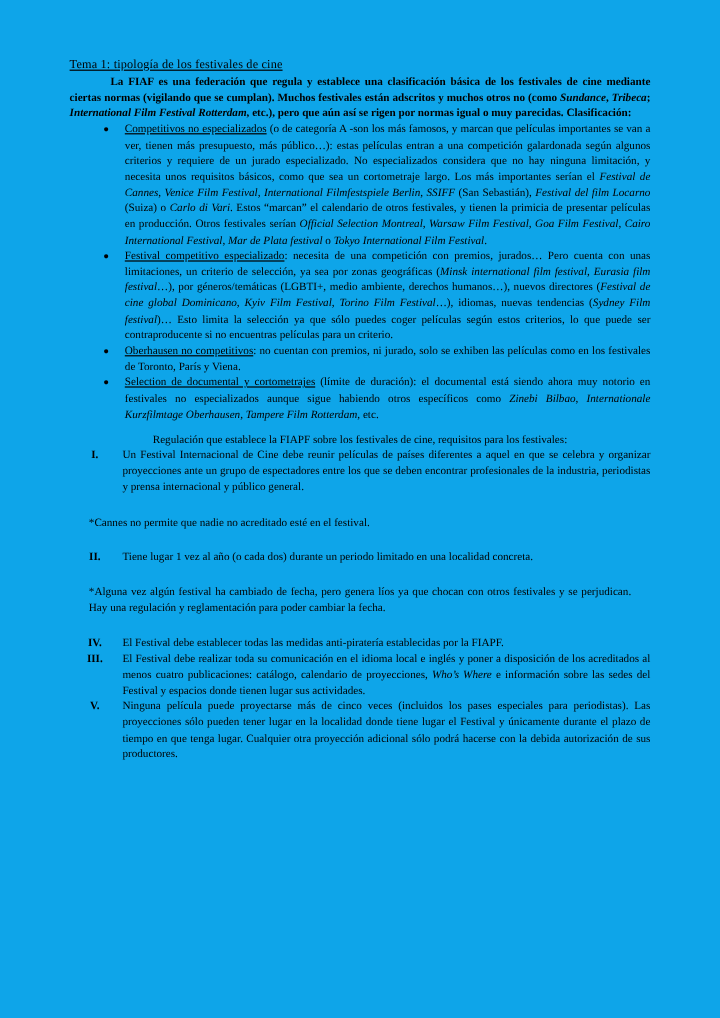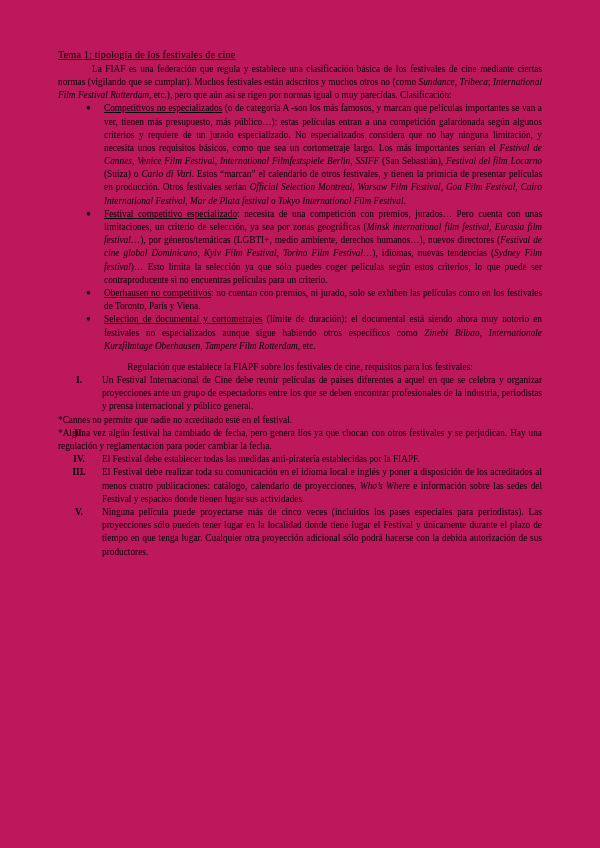--- a/index.html
+++ b/index.html
@@ -11,21 +11,21 @@
     width: 600px;
     height: 848px;
     font-family: "Liberation Serif", "DejaVu Serif", serif;
     color: #000000;
     -webkit-font-smoothing: antialiased;
   }
   .page {
     position: relative;
     width: 600px;
     height: 848px;
-    background: #be185d;
+    background: #0ea5e9;
     box-sizing: border-box;
     padding: 48px 58px 0 58px;
   }
   .doc {
     font-size: 9.3px;
     line-height: 1.42;
     text-align: justify;
     text-justify: inter-word;
   }
   h1.title {
@@ -35,20 +35,21 @@
     margin: 0 0 0 0;
     padding: 0;
     line-height: 1.45;
     text-align: left;
     letter-spacing: 0.15px;
   }
   p.para {
     margin: 0;
     text-indent: 34px;
     text-align: justify;
+    font-weight: bold;
   }
   ul.bullets {
     list-style: none;
     margin: 0;
     padding: 0;
   }
   ul.bullets > li {
     position: relative;
     padding-left: 46px;
     margin: 0 0 0 0;
@@ -79,21 +80,21 @@
     width: 26px;
     text-align: center;
     font-weight: bold;
     font-size: 9.3px;
   }
   p.intro-line {
     margin: 0;
     text-align: center;
   }
   p.note {
-    margin: 0;
+    margin: 16px;
     text-align: justify;
   }
   .spacer-sm { height: 8px; }
   i { font-style: italic; }
   b { font-weight: normal; }
   u { text-decoration: underline; }
 </style>
 </head>
 <body>
 
@@ -120,21 +121,21 @@
 
     <p class="intro-line">Regulación que establece la FIAPF sobre los festivales de cine, requisitos para los festivales:</p>
 
     <ol class="romans">
       <li><span class="roman-num">I.</span><span>Un Festival Internacional de Cine debe reunir películas de países diferentes a aquel en que se celebra y organizar proyecciones ante un grupo de espectadores entre los que se deben encontrar profesionales de la industria, periodistas y prensa internacional y público general.</span></li>
     </ol>
 
     <p class="note">*Cannes no permite que nadie no acreditado esté en el festival.</p>
 
     <ol class="romans">
-      <li><span class="roman-num">II.</span></li>
+      <li><span class="roman-num">II.</span><span>Tiene lugar 1 vez al año (o cada dos) durante un periodo limitado en una localidad concreta.</span></li>
     </ol>
 
     <p class="note">*Alguna vez algún festival ha cambiado de fecha, pero genera líos ya que chocan con otros festivales y se perjudican. Hay una regulación y reglamentación para poder cambiar la fecha.</p>
 
     <ol class="romans">
       <li><span class="roman-num">IV.</span><span>El Festival debe establecer todas las medidas anti-piratería establecidas por la FIAPF.</span></li>
       <li><span class="roman-num">III.</span><span>El Festival debe realizar toda su comunicación en el idioma local e inglés y poner a disposición de los acreditados al menos cuatro publicaciones: catálogo, calendario de proyecciones, </span><i>Who’s Where</i><span> e información sobre las sedes del Festival y espacios donde tienen lugar sus actividades.</span></li>
       <li><span class="roman-num">V.</span><span>Ninguna película puede proyectarse más de cinco veces (incluidos los pases especiales para periodistas). Las proyecciones sólo pueden tener lugar en la localidad donde tiene lugar el Festival y únicamente durante el plazo de tiempo en que tenga lugar. Cualquier otra proyección adicional sólo podrá hacerse con la debida autorización de sus productores.</span></li>
     </ol>
 

